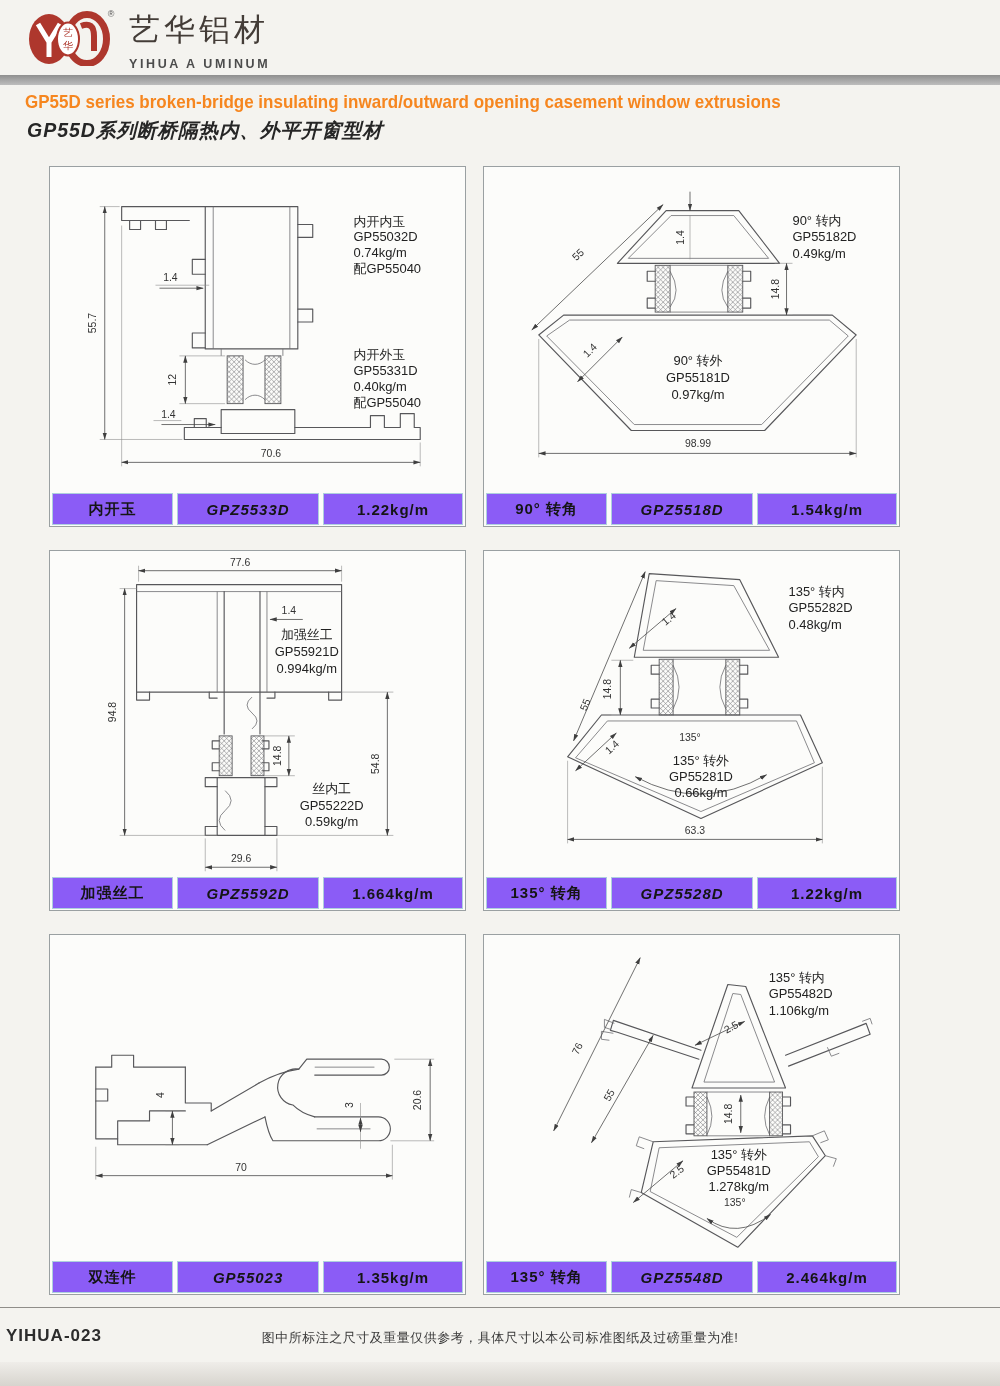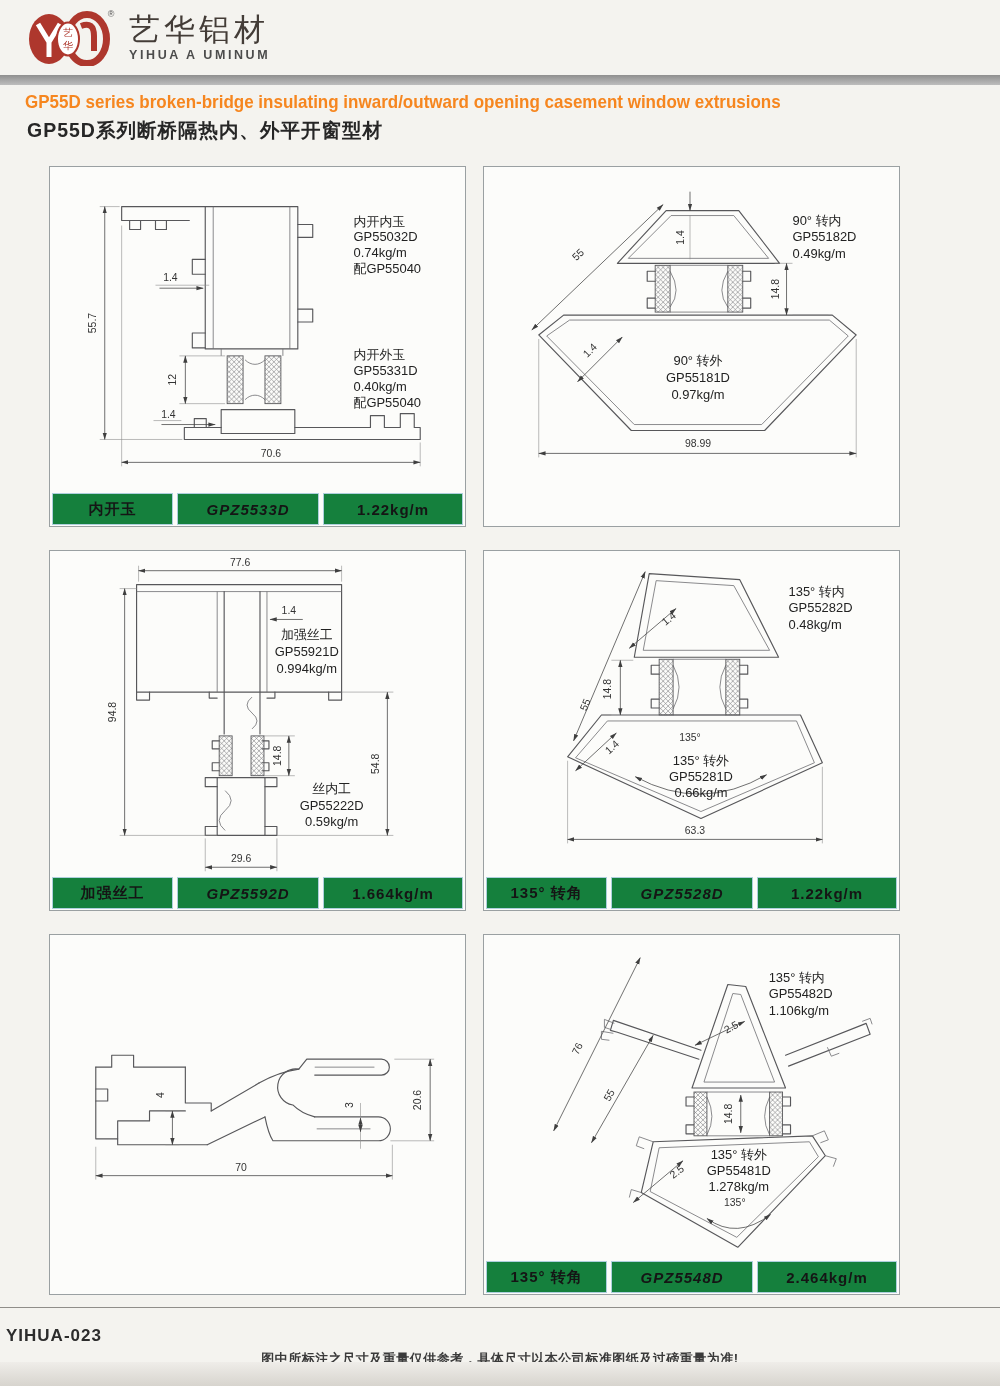--- a/index.html
+++ b/index.html
@@ -7,48 +7,48 @@
     width:1000px;height:1386px;position:relative;overflow:hidden;
     background:#f4f3ef;
     font-family:"Liberation Sans","DejaVu Sans",sans-serif;
     -webkit-font-smoothing:antialiased;
   }
   
   .logo-row{display:flex;align-items:flex-start;padding:8px 0 0 25px;height:60px;}
   .logo-emblem{width:92px;height:58px;flex:0 0 auto;}
   .logo-textblock{margin-left:12px;padding-top:6px;}
   .logo-cn{font-size:31px;font-weight:normal;color:#433c37;letter-spacing:4px;line-height:1.05;}
-  .logo-en{font-size:12.5px;font-weight:bold;color:#4c4c4c;letter-spacing:2.6px;margin-top:1px;}
+  .logo-en{font-size:12.5px;font-weight:bold;color:#4c4c4c;letter-spacing:2.6px;margin-top:10px;}
   .gray-bar{height:10px;margin-top:7px;background:linear-gradient(to bottom,#8f8f8f,#bdbdbd);}
   .title-en{margin:7px 0 0 25px;font-size:17px;font-weight:bold;color:#f6861f;letter-spacing:0;transform:scaleY(1.08);transform-origin:left top;}
-  .title-cn{margin:5px 0 16px 27px;font-size:19.5px;font-weight:600;color:#262626;letter-spacing:1px;}
+  .title-cn{margin:5px 0 16px 27px;font-size:19.5px;font-weight:600;color:#262626;letter-spacing:1px;font-style:italic;}
   
   .panels{position:absolute;left:49px;top:166px;width:852px;
     display:grid;grid-template-columns:417px 417px;column-gap:17px;row-gap:23px;}
   .panel{width:417px;height:361px;box-sizing:border-box;border:1px solid #9aa0a2;background:#fcfcfa;
     display:flex;flex-direction:column;}
   .panel svg{display:block;flex:0 0 auto;}
   .strip{height:33px;display:flex;gap:4px;padding:0 2px 1px 2px;box-sizing:border-box;}
-  .cell{background:#15803d;border:1px solid #aecfdd;display:flex;align-items:center;justify-content:center;
+  .cell{background:#8b5cf6;border:1px solid #aecfdd;display:flex;align-items:center;justify-content:center;
     font-size:15px;font-weight:bold;color:#151515;box-sizing:border-box;letter-spacing:1px;}
   .c1{flex:0 0 29.5%;} .c2{flex:0 0 34.5%;font-style:italic;} .c3{flex:1 1 auto;}
   
   .p{fill:none;stroke:#57575a;stroke-width:1.15;stroke-linejoin:round;stroke-linecap:round;}
   .p2{fill:none;stroke:#6c6c70;stroke-width:0.8;stroke-linejoin:round;}
   .hat{fill:url(#xh);stroke:#57575a;stroke-width:0.9;}
   .dim{stroke:#4a4a4a;stroke-width:0.8;fill:none;}
   .ext{stroke:#8c8c8c;stroke-width:0.6;fill:none;}
   text.d{font:10.5px "Liberation Sans","DejaVu Sans",sans-serif;fill:#333;}
   text.lab{font:13px "Liberation Sans","DejaVu Sans",sans-serif;fill:#222;}
   text.labc{font:13px "Liberation Sans","DejaVu Sans",sans-serif;fill:#222;text-anchor:middle;}
   
   .footer-rule{position:absolute;left:0;top:1307px;width:100%;height:1px;background:#8f8d89;}
   .footer{position:absolute;left:0;top:1326px;width:100%;}
   .footer-code{position:absolute;left:6px;top:0;font-size:17px;font-weight:bold;color:#2c2c2c;letter-spacing:1px;}
-  .footer-note{position:absolute;left:0;top:3px;width:100%;text-align:center;font-size:13px;font-weight:700;color:#3a3a3a;letter-spacing:0.5px;margin-top:21px;}
+  .footer-note{position:absolute;left:0;top:3px;width:100%;text-align:center;font-size:13px;font-weight:400;color:#3a3a3a;letter-spacing:0.5px;}
   .bottom-band{position:absolute;left:0;bottom:0;width:100%;height:24px;
     background:linear-gradient(to bottom,#efede9,#d7d4ce);}
 </style>
 </head>
 <body>
 
 <svg width="0" height="0" style="position:absolute">
   <defs>
     <pattern id="xh" width="5" height="5" patternUnits="userSpaceOnUse">
       <path d="M0,5 L5,0 M-1,1 L1,-1 M4,6 L6,4 M0,0 L5,5 M-1,4 L1,6 M4,-1 L6,1" stroke="#6f6f73" stroke-width="0.55" fill="none"></path>
@@ -163,20 +163,25 @@
       </g>
       <g>
         <text class="lab" x="310" y="57">90° 转内</text>
         <text class="lab" x="310" y="74">GP55182D</text>
         <text class="lab" x="310" y="91">0.49kg/m</text>
         <text class="labc" x="215" y="198">90° 转外</text>
         <text class="labc" x="215" y="215">GP55181D</text>
         <text class="labc" x="215" y="232">0.97kg/m</text>
       </g>
     </svg>
+    <div class="strip">
+      <div class="cell c1">90° 转角</div>
+      <div class="cell c2">GPZ5518D</div>
+      <div class="cell c3">1.54kg/m</div>
+    </div>
   </div>
 
   <div class="panel">
     <svg viewBox="0 0 417 326" width="415" height="326">
       <g>
         <rect class="p" x="87" y="33" width="206" height="108"></rect>
         <path class="p2" d="M87,40 H293 M168,40 V141 M218,40 V141"></path>
         <path class="p" d="M175,40 V183 M211,40 V183"></path>
         <path class="p" d="M87,141 v8 h13 v-8 M293,141 v8 h-13 v-8 M160,141 v6 h8 M226,141 v6 h-8"></path>
         <path class="p2" d="M203,146 q-10,8 0,16 q10,8 0,16"></path>
@@ -292,20 +297,25 @@
         <line class="dim" x1="312" y1="183" x2="312" y2="197" marker-start="url(#ar)" marker-end="url(#ar)"></line>
         <text class="d" transform="rotate(-90,304,170)" x="304" y="170" text-anchor="middle">3</text>
         <path class="ext" d="M346,124 H386 M342,206 H386"></path>
         <line class="dim" x1="382" y1="124" x2="382" y2="206" marker-start="url(#ar)" marker-end="url(#ar)"></line>
         <text class="d" transform="rotate(-90,373,165)" x="373" y="165" text-anchor="middle">20.6</text>
         <path class="ext" d="M46,212 V245 M344,210 V245"></path>
         <line class="dim" x1="46" y1="241" x2="344" y2="241" marker-start="url(#ar)" marker-end="url(#ar)"></line>
         <text class="d" x="192" y="236" text-anchor="middle">70</text>
       </g>
     </svg>
+    <div class="strip">
+      <div class="cell c1">双连件</div>
+      <div class="cell c2">GP55023</div>
+      <div class="cell c3">1.35kg/m</div>
+    </div>
   </div>
 
   <div class="panel">
     <svg viewBox="0 0 417 326" width="415" height="326">
       <g>
         <path class="p" d="M245,49 L263,51 L303,153 L209,153 Z"></path>
         <path class="p2" d="M250,58 L258,59 L292,147 L221,147 Z"></path>
         <path class="p" d="M130,85 L218,115 M134,97 L216,124 M130,85 L127,95 L134,97"></path>
         <path class="p2" d="M131,88 l-10,-4 v8 l6,2 M130,98 l-12,-2 v8 l8,1"></path>
         <path class="p" d="M303,120 L384,88 M306,131 L388,99 M384,88 L388,99"></path>

